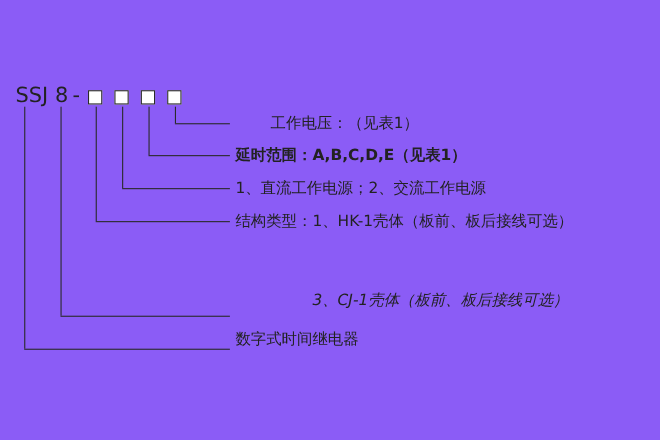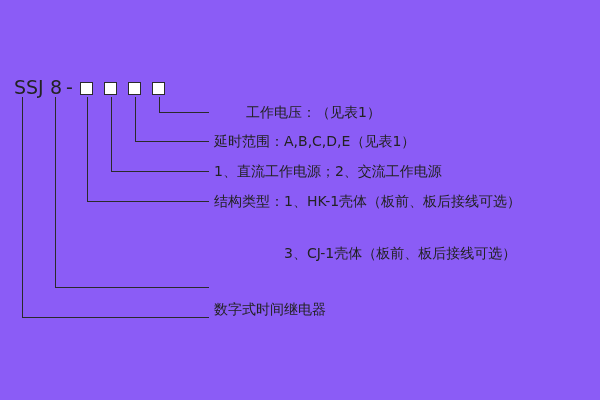--- a/index.html
+++ b/index.html
@@ -48,25 +48,25 @@
   
   .label {
     position: absolute;
     left: 214px;
     font-size: 14px;
     line-height: 18px;
     white-space: nowrap;
     color: #222222;
   }
   .l1 { top: 103px; margin-left: 32px; }
-  .l2 { top: 132px; }
+  .l2 { top: 132px; font-weight: bold; }
   .l3 { top: 162px; }
   .l4 { top: 192px; text-align: right; }
   .l5 { top: 220px; left: 284px; }
-  .l6 { top: 244px; left: 284px; }
+  .l6 { top: 264px; left: 284px; font-style: italic; }
   .l7 { top: 278px; }
   .l8 { top: 300px; }
 </style>
 </head>
 <body>
 
 <div class="canvas">
 
   <span class="code-part" style="left:14px">SSJ</span>
   <span class="code-part" style="left:50px">8</span>

